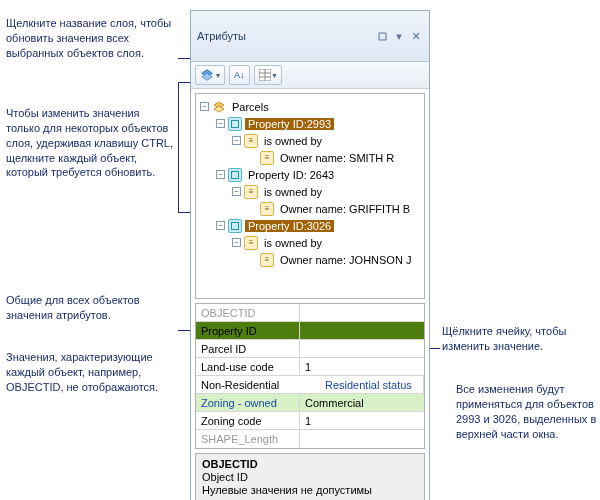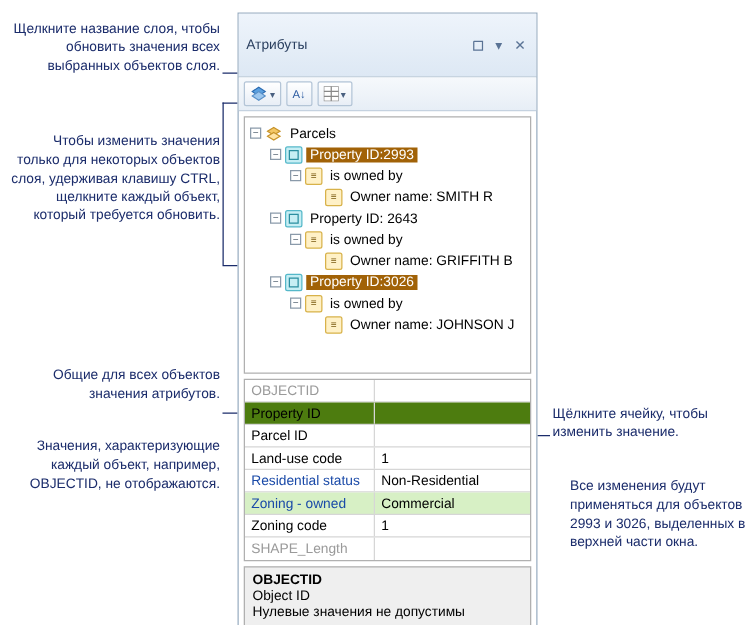--- a/index.html
+++ b/index.html
@@ -11,21 +11,20 @@
     width: 600px;
     height: 500px;
     position: relative;
     overflow: hidden;
   }
   .annot {
     position: absolute;
     color: #1b2c6b;
     font-size: 11px;
     line-height: 1.35;
-    text-align: right;
   }
   .annot.right { text-align: left; }
   .annot-line {
     position: absolute;
     background: #1b2c6b;
   }
   .window {
     position: absolute;
     left: 190px; top: 10px;
     width: 240px;
@@ -299,22 +298,22 @@
     </div>
     <div class="gridrow">
       <div class="gcell gname">Parcel ID</div>
       <div class="gcell gval"></div>
     </div>
     <div class="gridrow">
       <div class="gcell gname">Land-use code</div>
       <div class="gcell gval">1</div>
     </div>
     <div class="gridrow">
+      <div class="gcell gval">Non-Residential</div>
       <div class="gcell gname fname-link">Residential status</div>
-      <div class="gcell gval">Non-Residential</div>
     </div>
     <div class="gridrow hl-green">
       <div class="gcell gname fname-link">Zoning - owned</div>
       <div class="gcell gval">Commercial</div>
     </div>
     <div class="gridrow">
       <div class="gcell gname">Zoning code</div>
       <div class="gcell gval">1</div>
     </div>
     <div class="gridrow">

